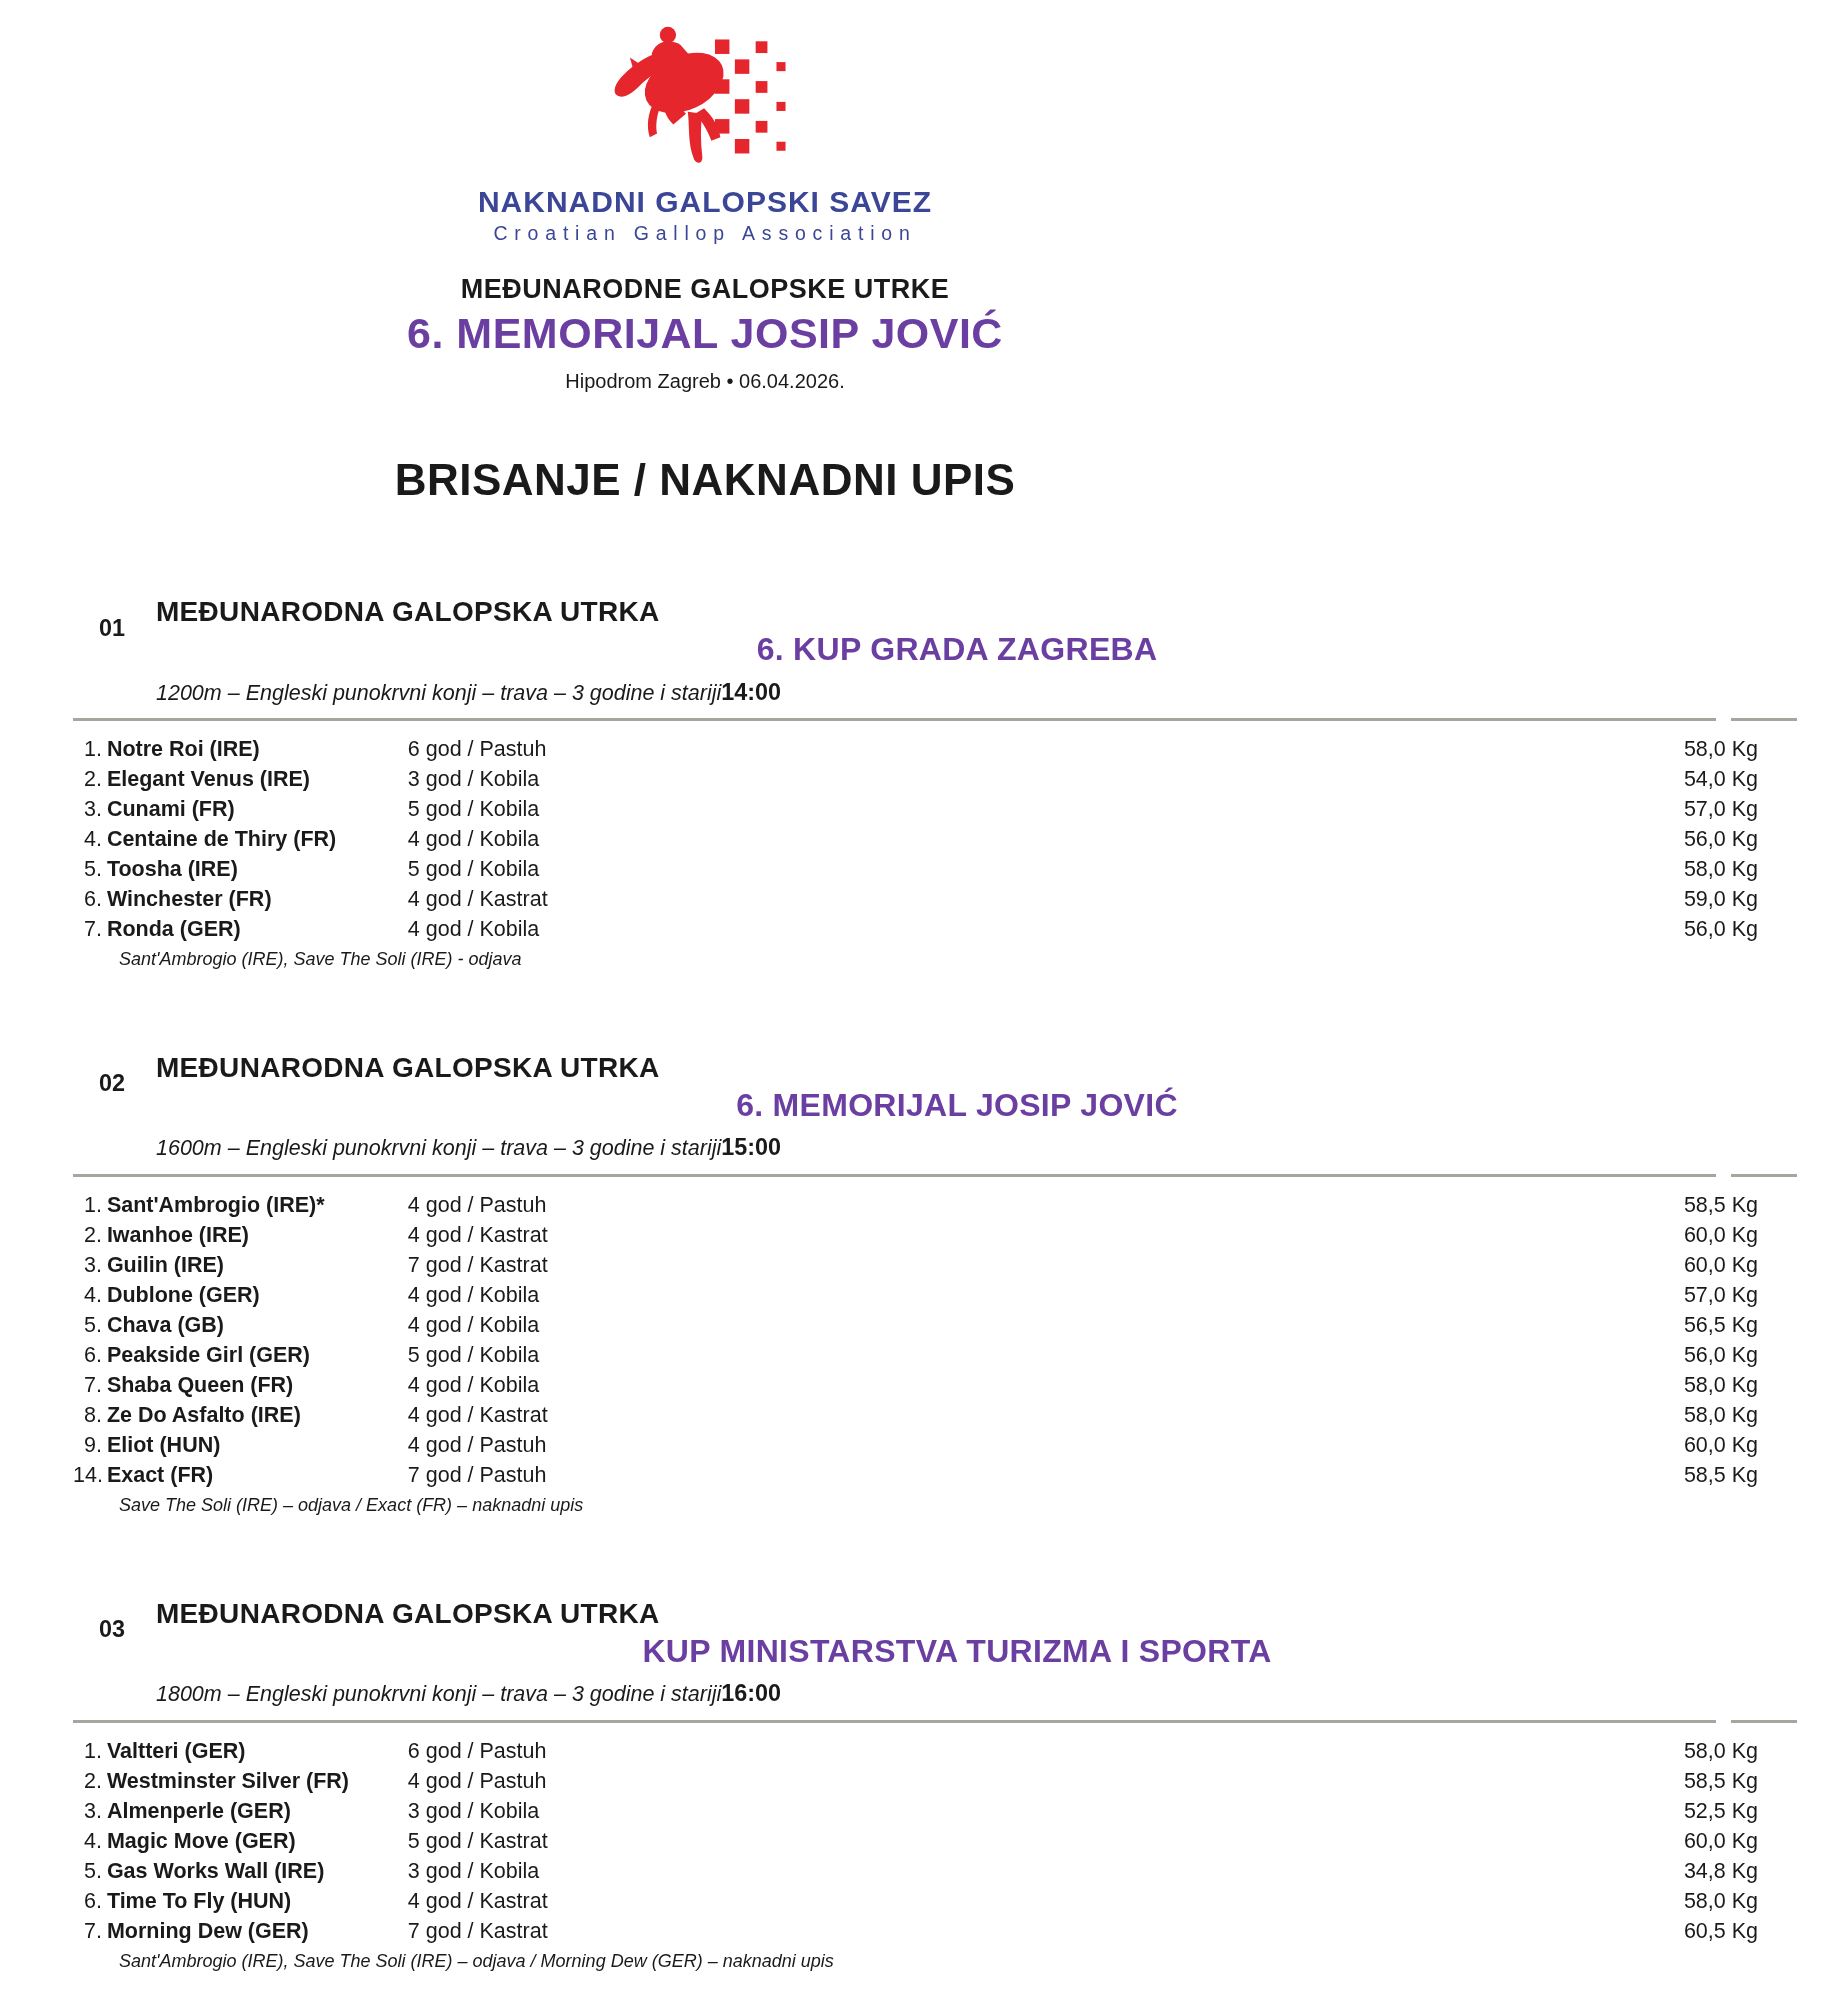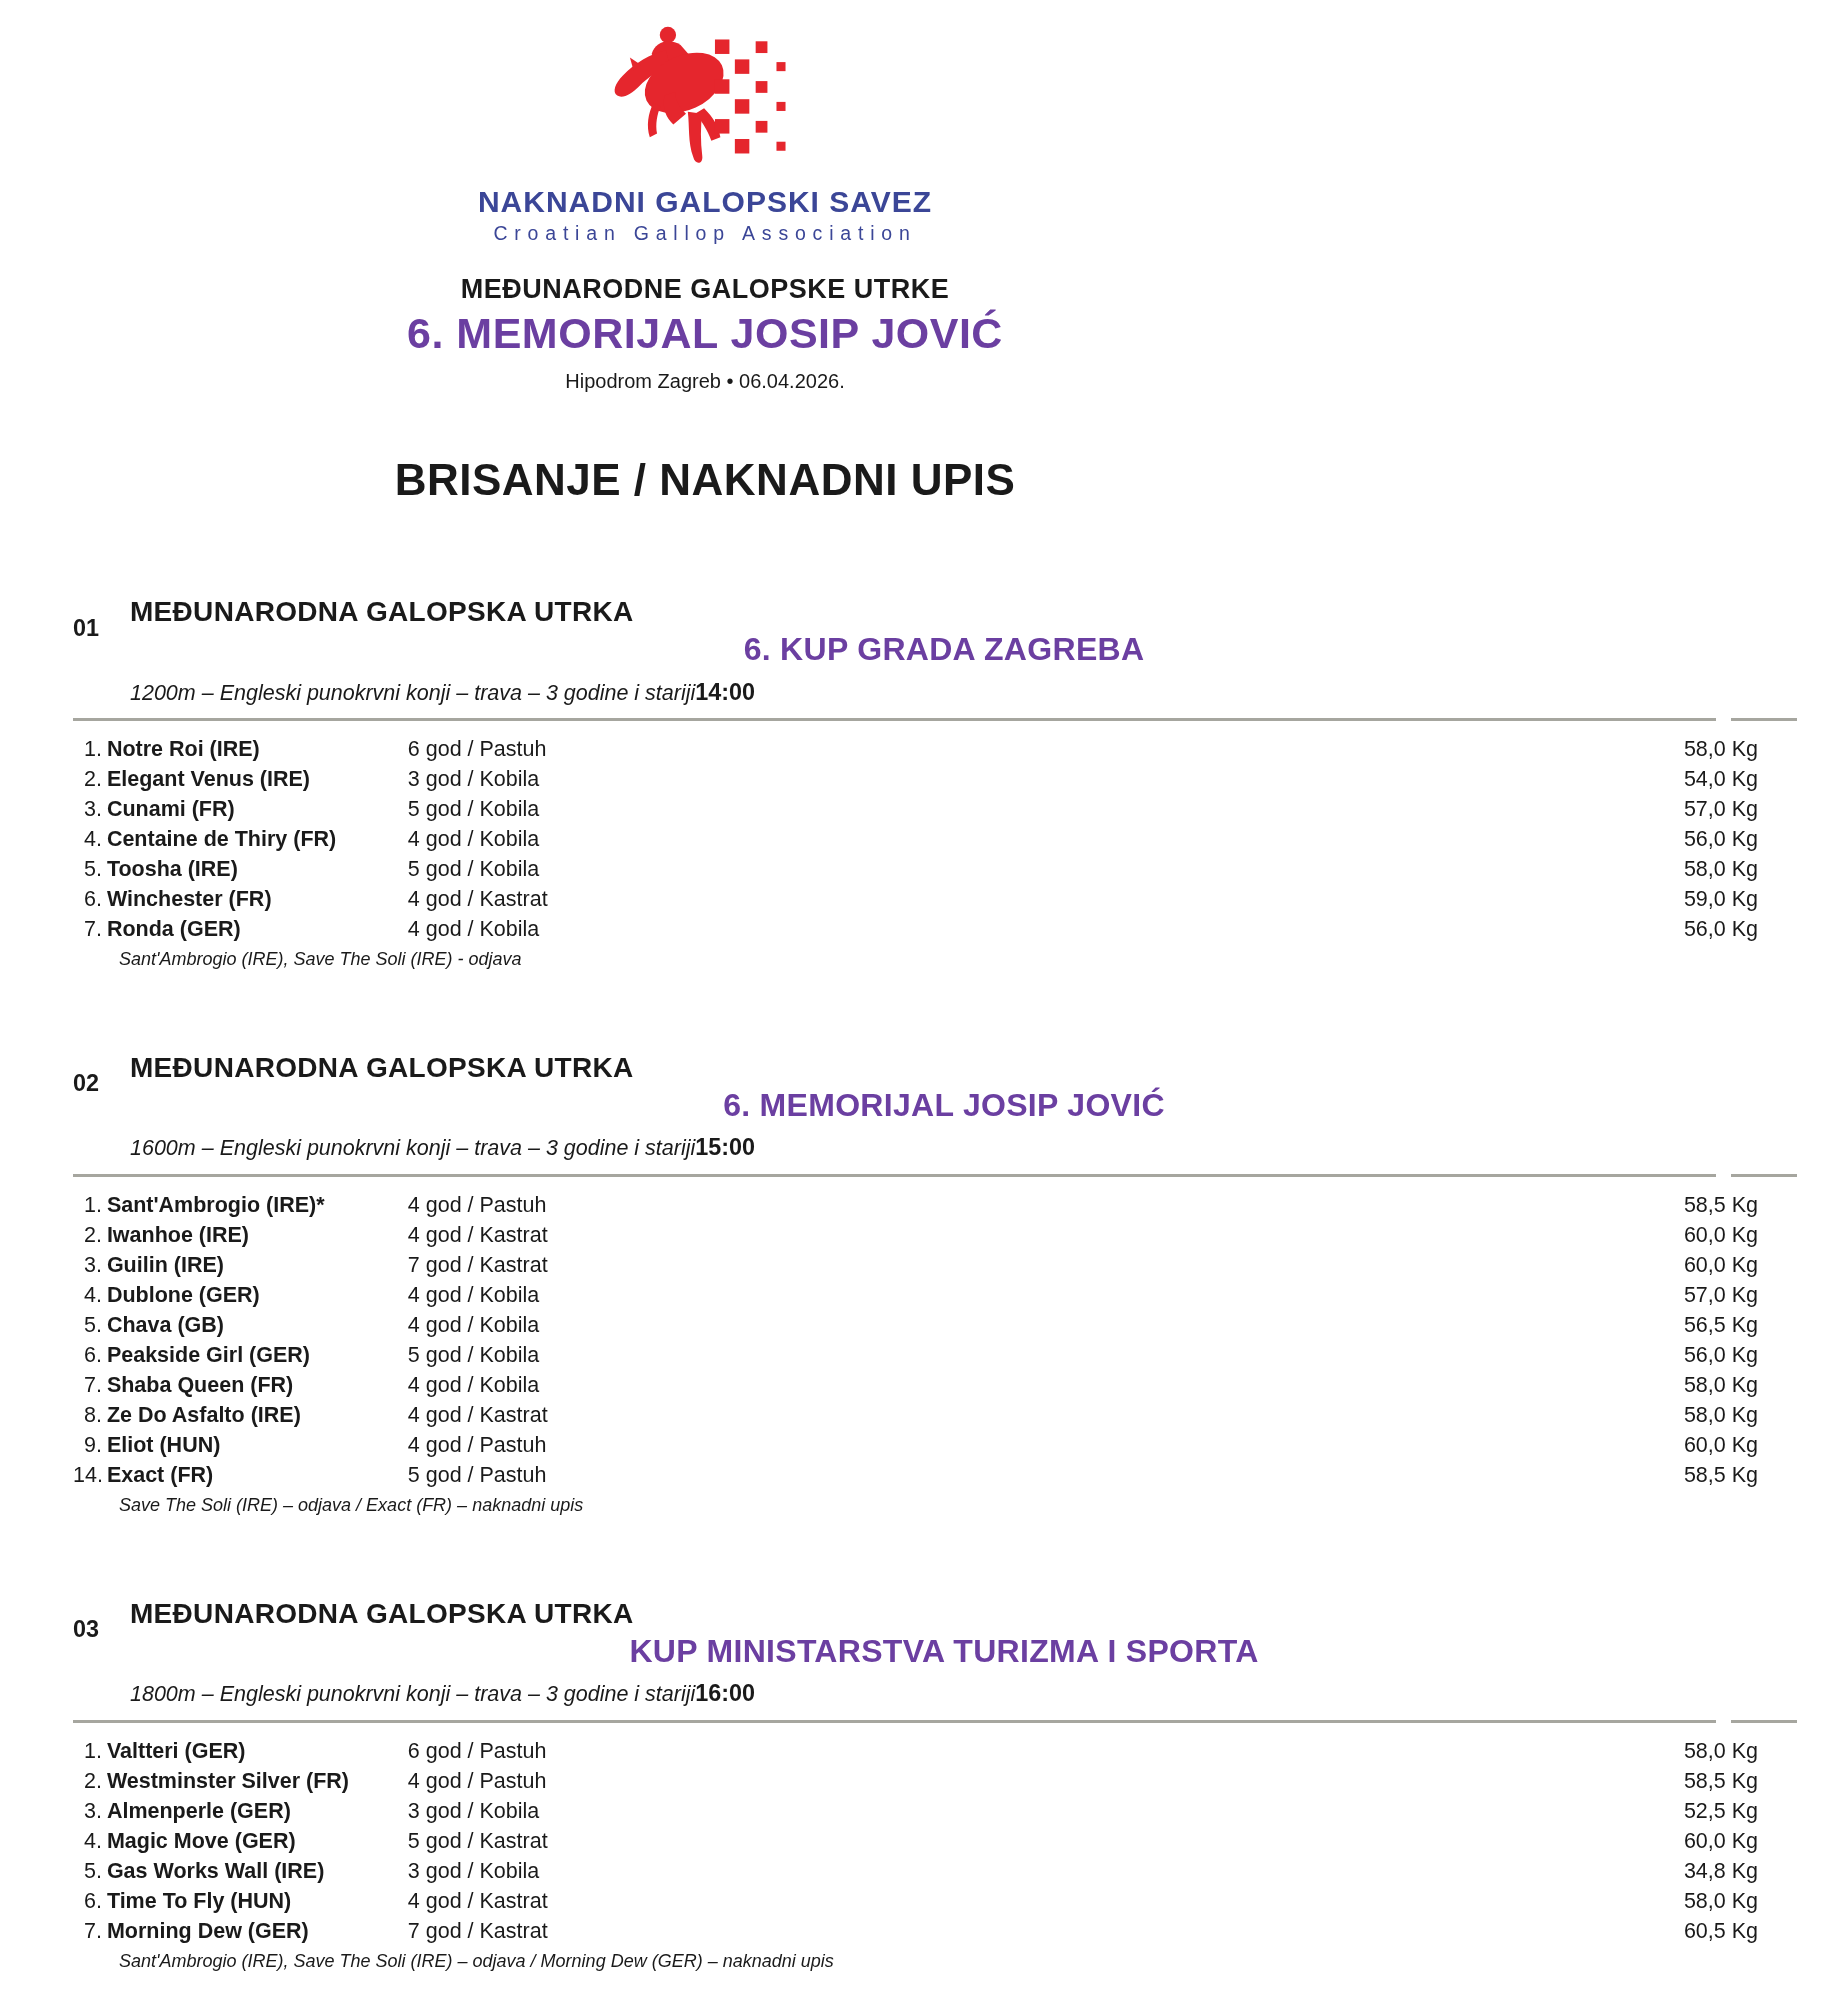--- a/index.html
+++ b/index.html
@@ -24,21 +24,21 @@
   .org-name{font-size:30px;font-weight:bold;color:var(--brand-blue);letter-spacing:1px;margin-top:5.9px;}
   .org-sub{font-size:19.5px;color:var(--brand-blue);letter-spacing:6.8px;margin-top:2.9px;}
   .series{font-size:27px;font-weight:800;letter-spacing:0.5px;margin-top:29px;}
   .event-title{font-size:43px;font-weight:800;color:var(--accent-purple);margin-top:3.9px;letter-spacing:0.5px;}
   .venue{font-size:20px;font-weight:400;margin-top:12px;}
   .page-title{font-size:44px;font-weight:800;margin:62px 0 0 0;letter-spacing:0.5px;}
 
   
   .race{margin-top:91px;}
   .race + .race{margin-top:78px;}
-  .race-head{display:flex;}
+  .race-head{display:flex;margin-left:26px;}
   .race-no{width:57px;font-size:23.4px;font-weight:bold;padding-top:18.5px;}
   .race-head-main{flex:1;}
   .race-cat{font-size:28px;font-weight:800;letter-spacing:0.3px;}
   .race-title{font-size:32px;font-weight:800;color:var(--accent-purple);margin-top:2.9px;letter-spacing:0.3px;text-align:center;}
   .race-cond-row{display:flex;align-items:baseline;margin-top:10.7px;}
   .race-cond{font-size:21.5px;font-style:italic;}
   .race-time{font-size:23.4px;font-weight:bold;}
   .rule{height:2.9px;margin-top:12.7px;margin-right:-39px;
     background:linear-gradient(to right,
       var(--rule-gray) 0 95.3%, transparent 95.3% 96.2%, var(--rule-gray) 96.2% 100%);}
@@ -221,21 +221,21 @@
       </div>
       <div class="horse-row">
         <span class="h-no">9.</span>
         <span class="h-name">Eliot (HUN)</span>
         <span class="h-details">4 god / Pastuh</span>
         <span class="h-weight">60,0 Kg</span>
       </div>
       <div class="horse-row">
         <span class="h-no">14.</span>
         <span class="h-name">Exact (FR)</span>
-        <span class="h-details">5 god / Pastuh</span>
+        <span class="h-details">7 god / Pastuh</span>
         <span class="h-weight">58,5 Kg</span>
       </div>
     </div>
     <div class="race-note">Save The Soli (IRE) – odjava / Exact (FR)  – naknadni upis</div>
   </section>
 
   <section class="race">
     <div class="race-head">
       <div class="race-no">03</div>
       <div class="race-head-main">

